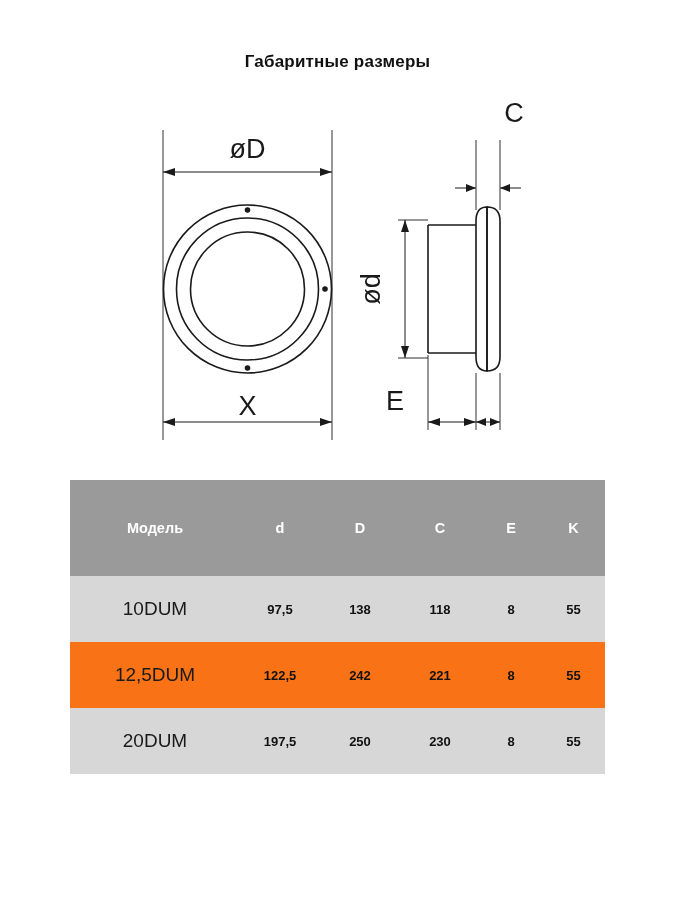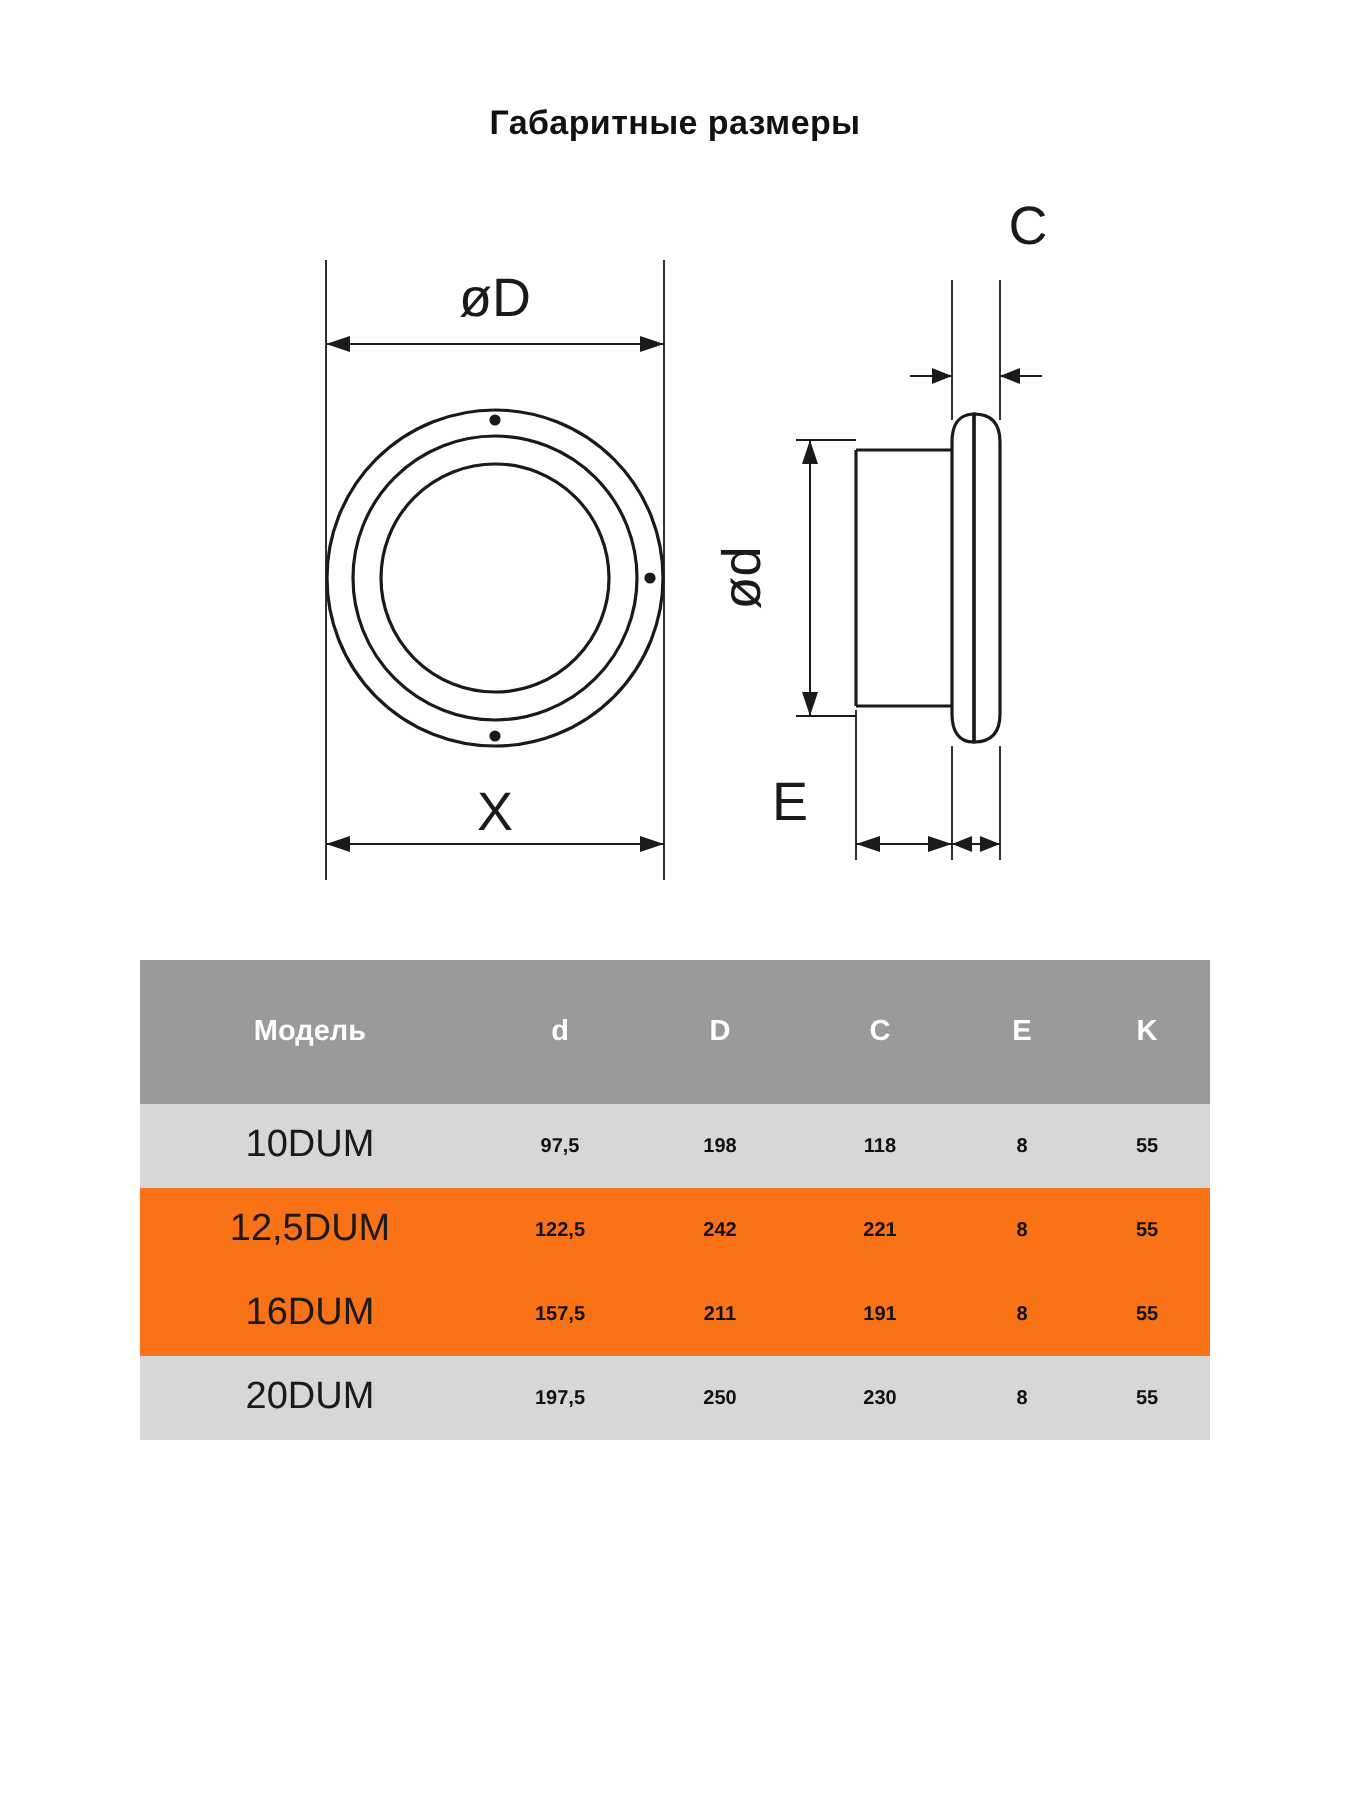--- a/index.html
+++ b/index.html
@@ -46,21 +46,21 @@
     top: 480px;
     left: 70px;
     width: 535px;
     border-collapse: collapse;
     table-layout: fixed;
   }
   table.dims th, table.dims td {
     height: 42px;
     font-size: 14px;
     text-align: center;
-    padding: 0;
+    padding: 12px;
     border: none;
   }
   table.dims thead th {
     background: #9a9a9a;
     color: #ffffff;
     font-weight: bold;
     height: 72px;
     font-size: 14.5px;
   }
   table.dims thead th.model-head {
@@ -74,21 +74,21 @@
     margin-left: 13px;
   }
   table.dims tbody td.model-cell {
     font-weight: normal;
     color: #1a1a1a;
     font-size: 19px;
   }
   table.dims tbody td.val {
     font-weight: bold;
     color: #111111;
-    font-size: 10px;
+    font-size: 13px;
   }
   col.c-model { width: 170px; }
   col.c-d { width: 80px; }
   col.c-D { width: 80px; }
   col.c-C { width: 80px; }
   col.c-E { width: 62px; }
   col.c-K { width: 63px; }
 </style>
 </head>
 <body>
@@ -178,41 +178,33 @@
         <th>D</th>
         <th>C</th>
         <th>E</th>
         <th>K</th>
       </tr>
     </thead>
     <tbody>
       <tr class="odd">
         <td class="model-cell">10DUM</td>
         <td class="val">97,5</td>
-        <td class="val">198</td>
+        <td class="val">138</td>
         <td class="val">118</td>
         <td class="val">8</td>
         <td class="val">55</td>
       </tr>
       <tr class="even">
         <td class="model-cell">12,5DUM</td>
         <td class="val">122,5</td>
         <td class="val">242</td>
         <td class="val">221</td>
         <td class="val">8</td>
         <td class="val">55</td>
       </tr>
-      <tr class="even">
-        <td class="model-cell">16DUM</td>
-        <td class="val">157,5</td>
-        <td class="val">211</td>
-        <td class="val">191</td>
-        <td class="val">8</td>
-        <td class="val">55</td>
-      </tr>
       <tr class="odd">
         <td class="model-cell">20DUM</td>
         <td class="val">197,5</td>
         <td class="val">250</td>
         <td class="val">230</td>
         <td class="val">8</td>
         <td class="val">55</td>
       </tr>
     </tbody>
   </table>

